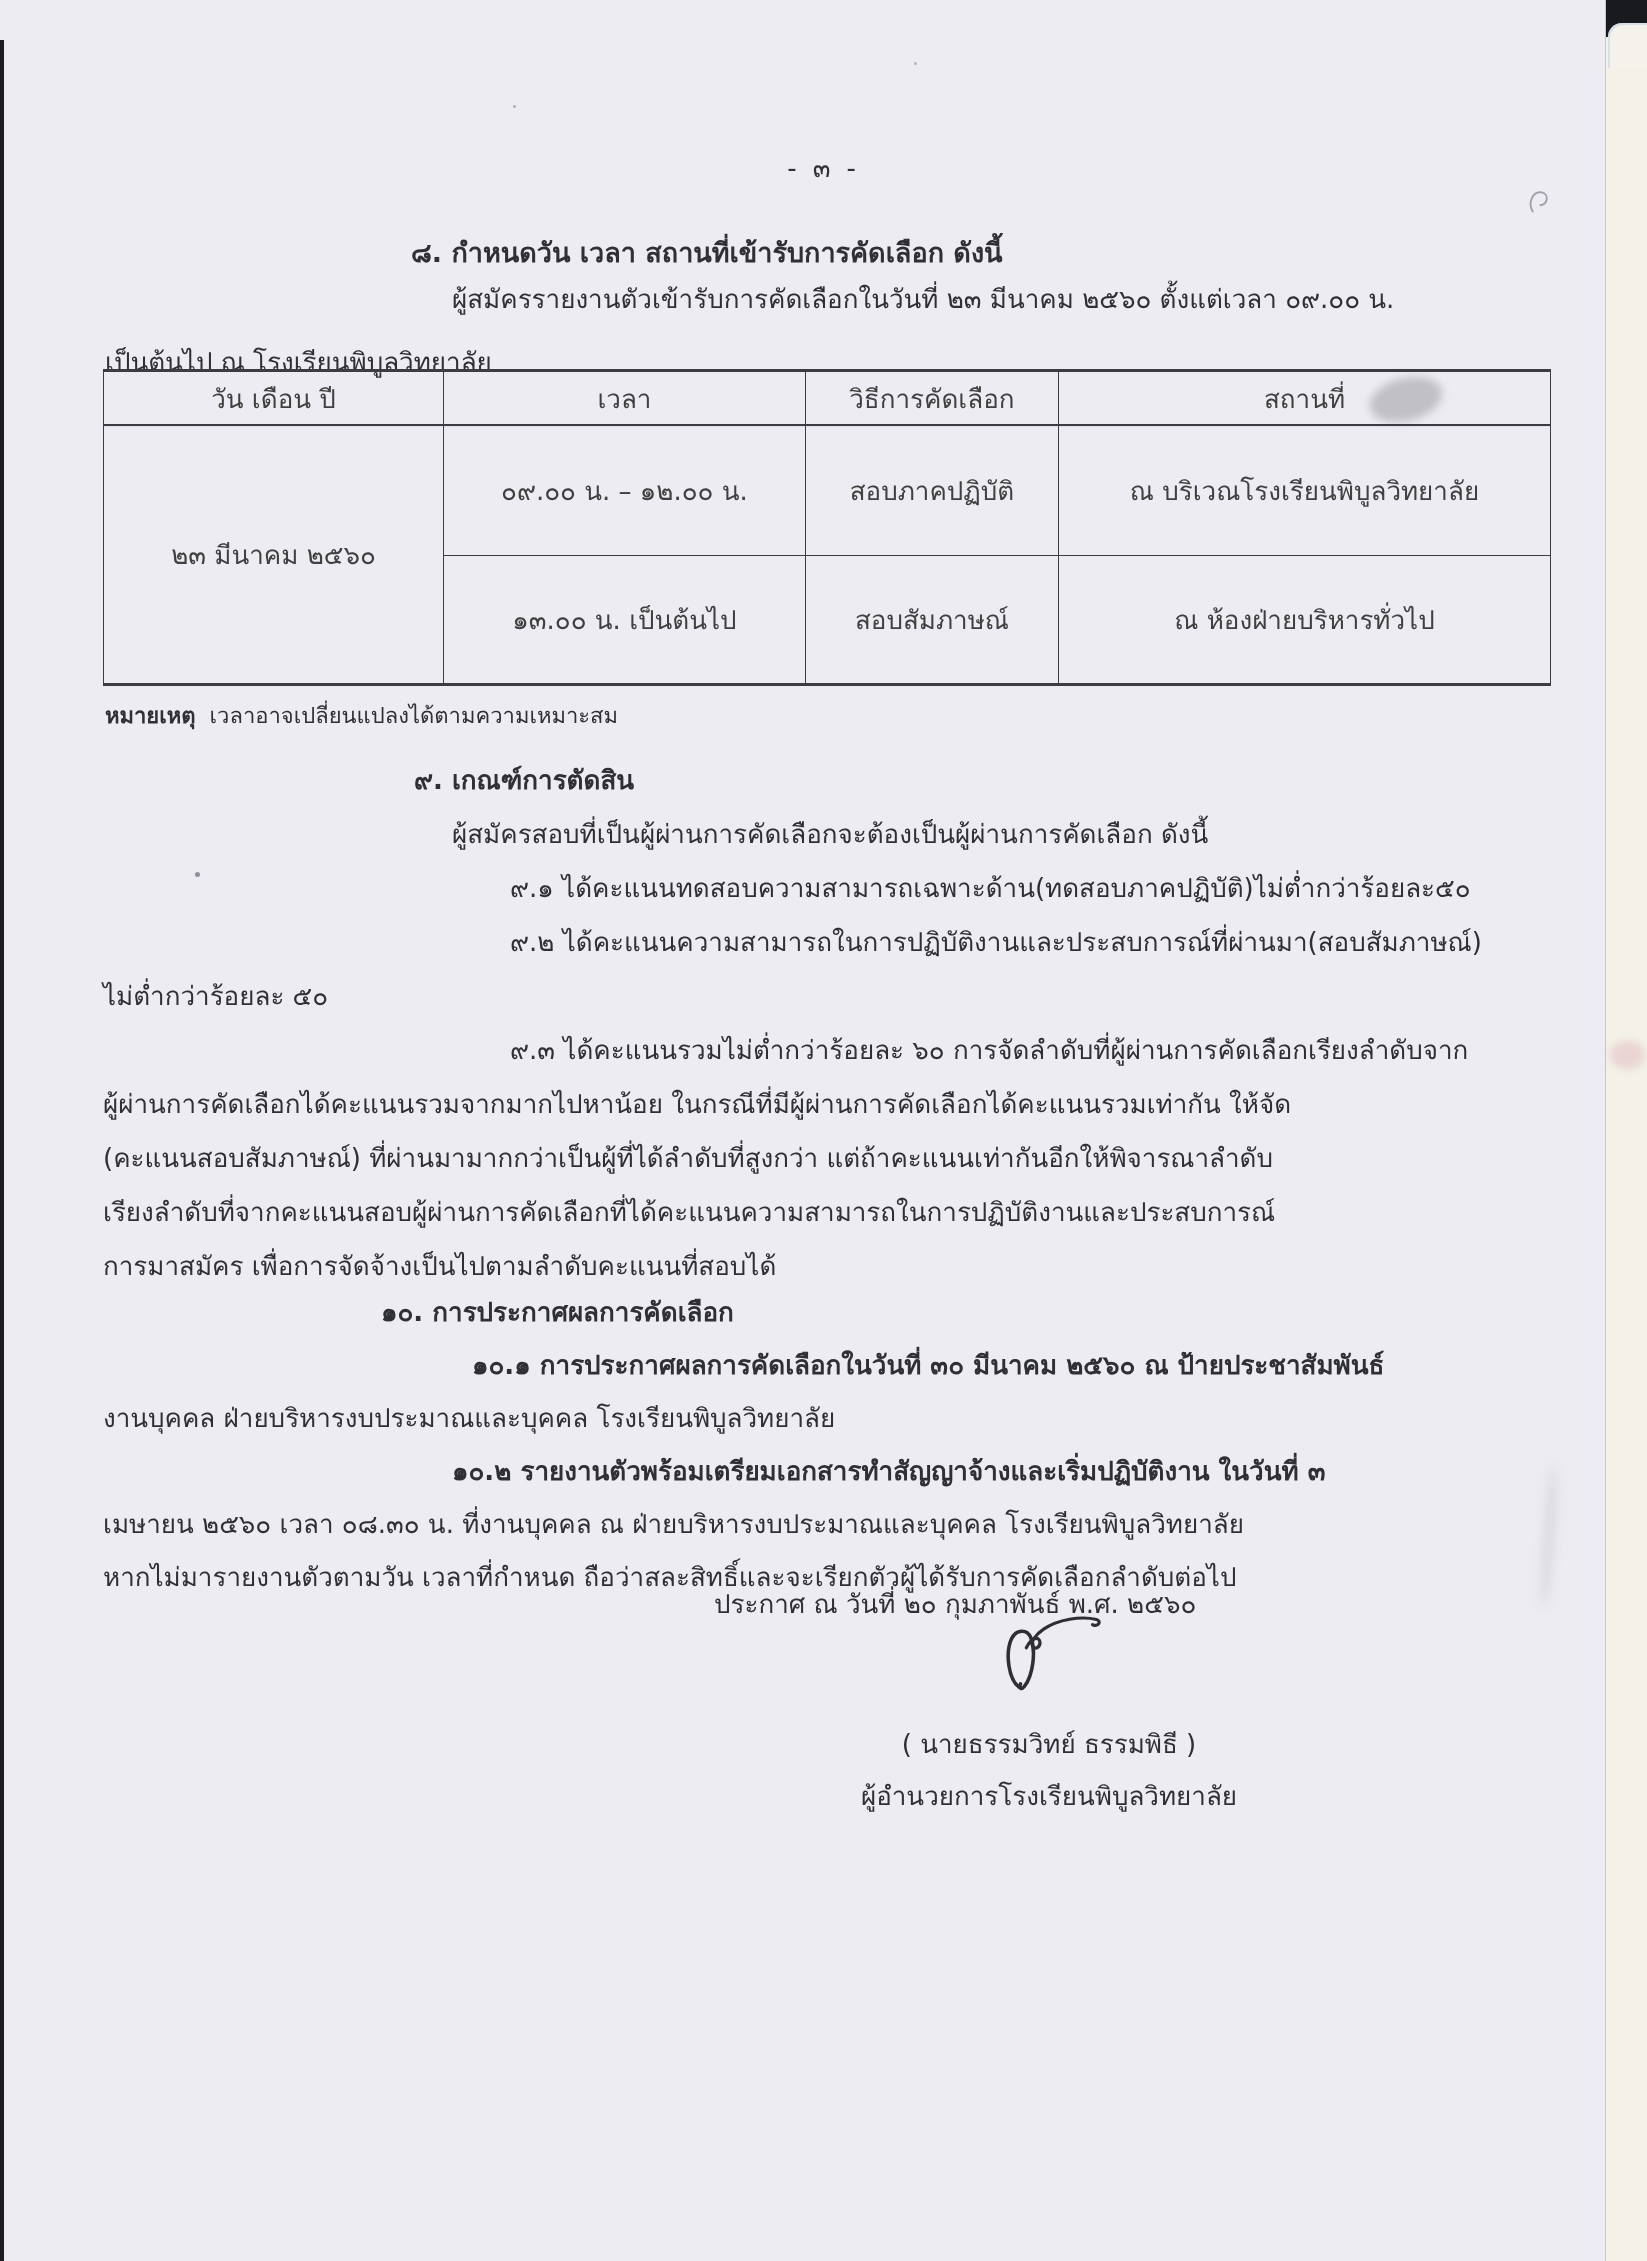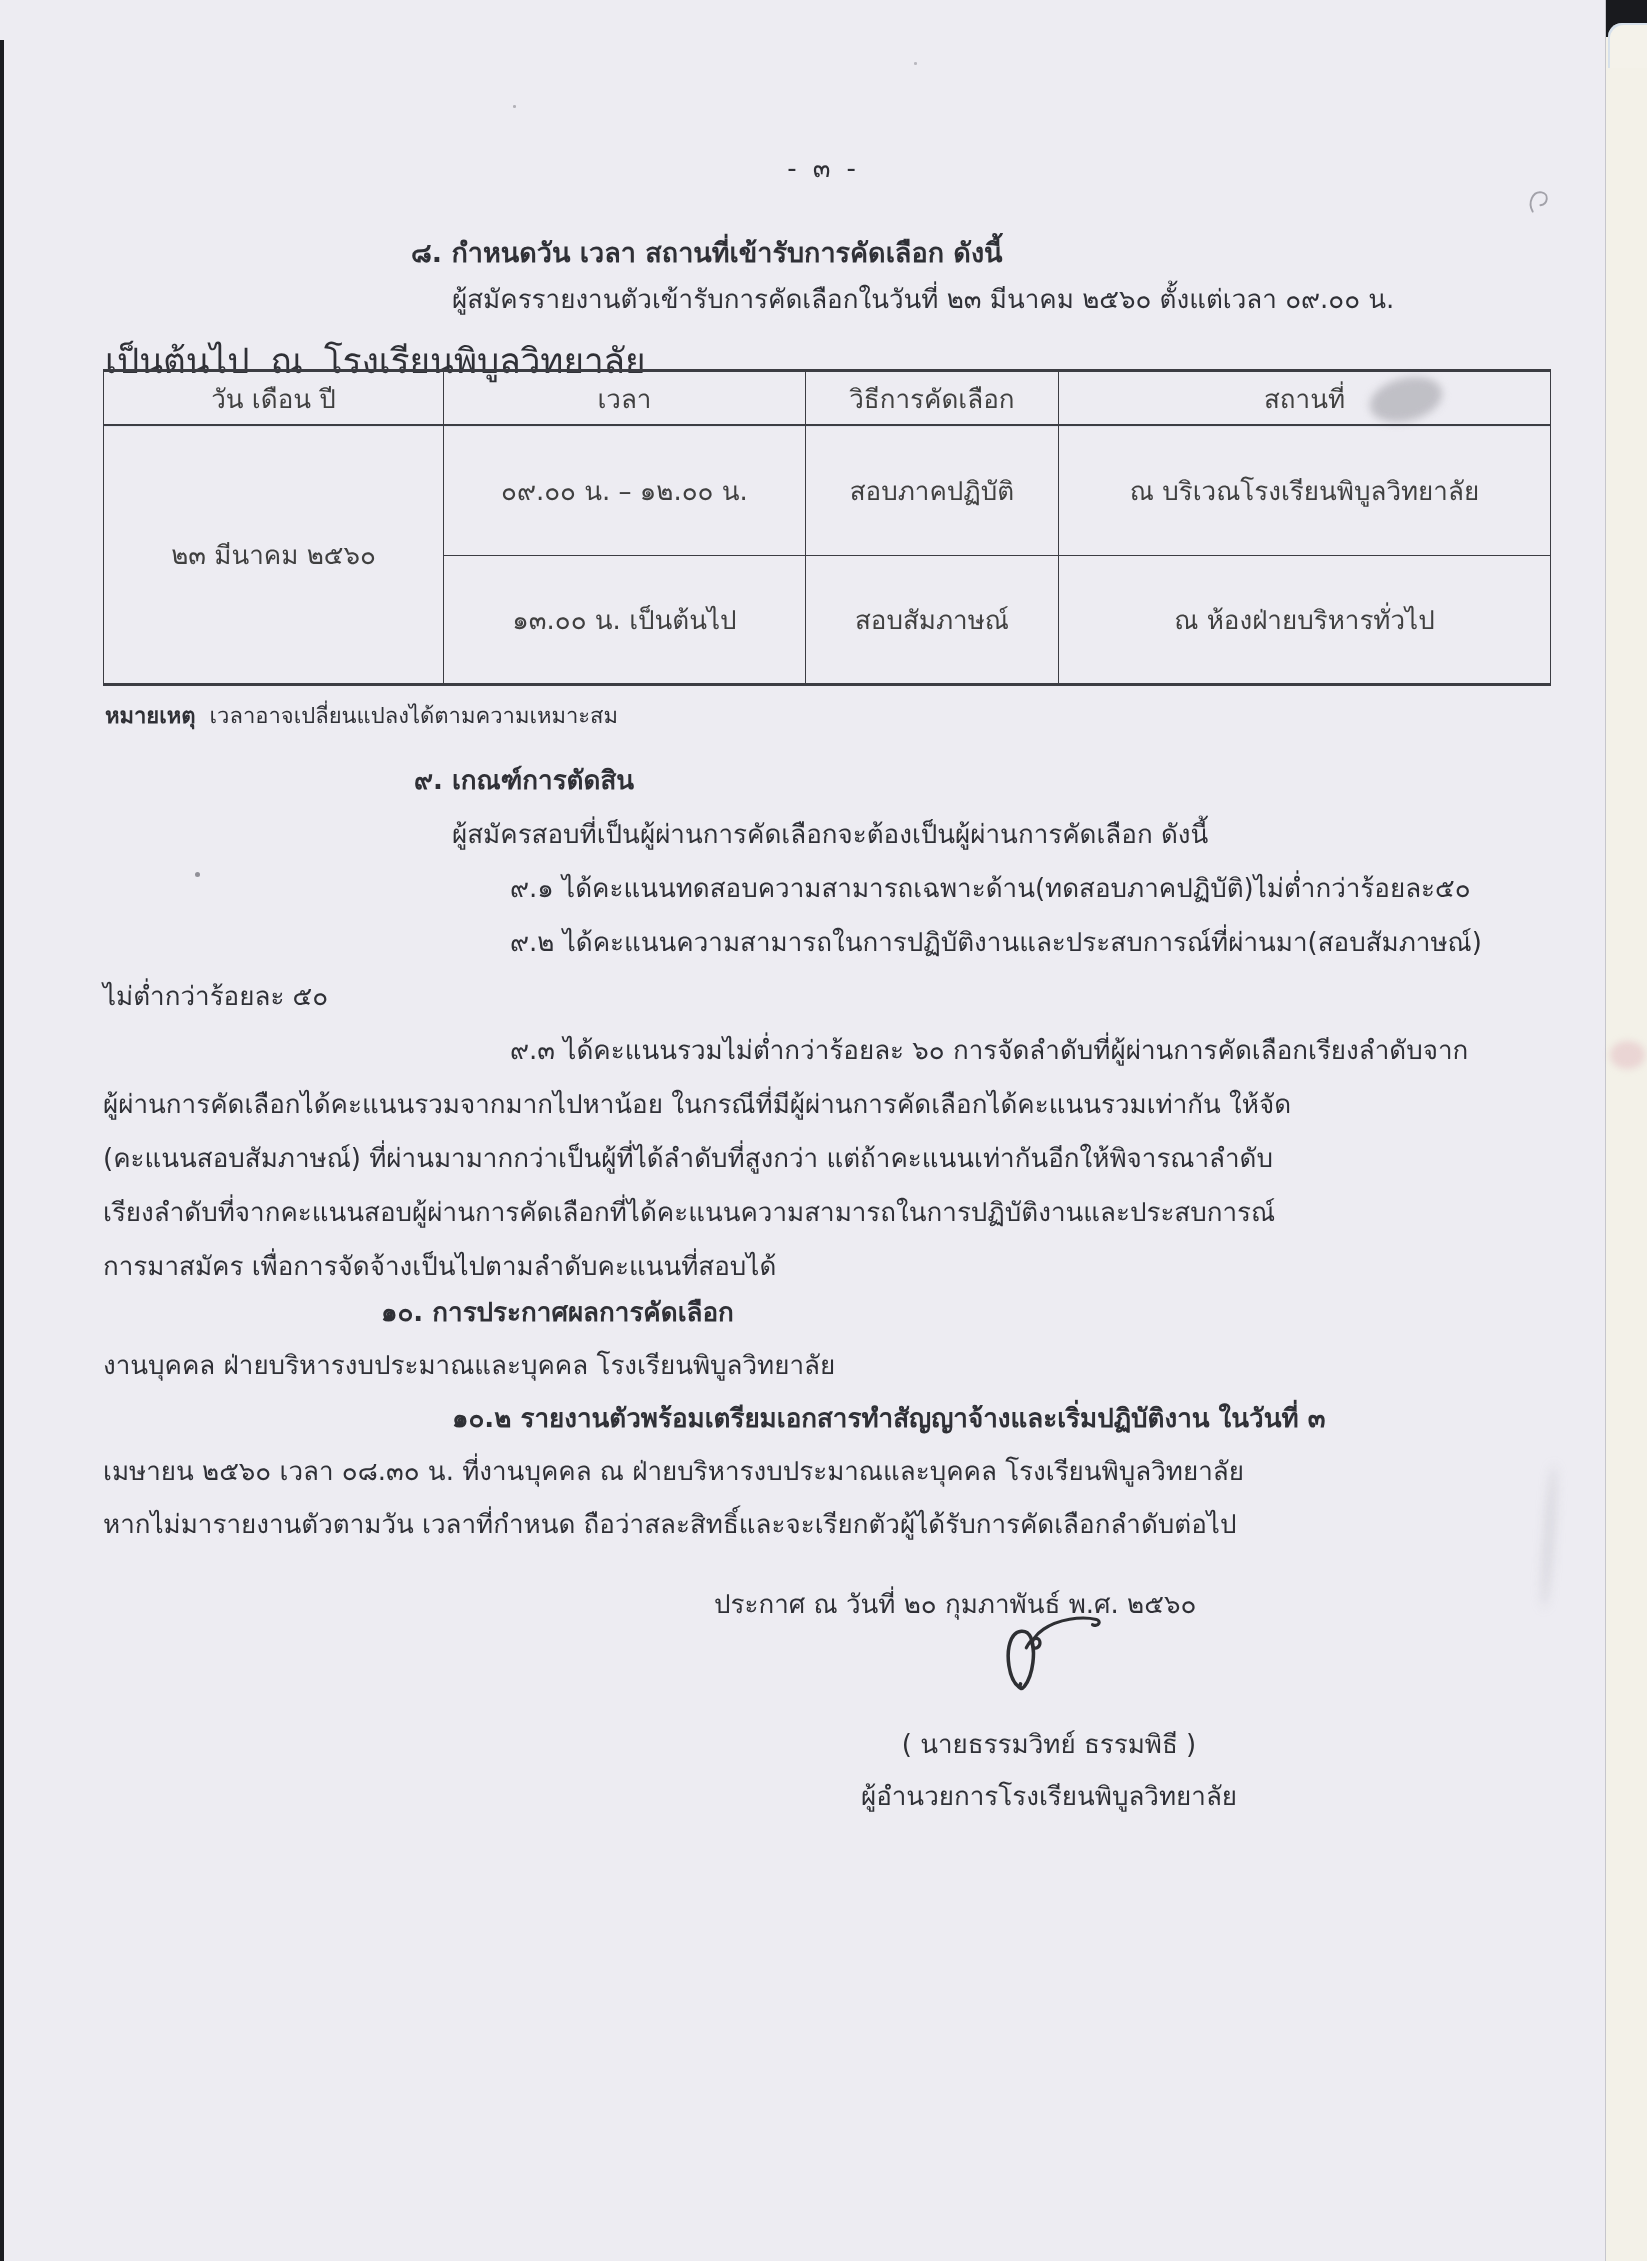--- a/index.html
+++ b/index.html
@@ -27,21 +27,21 @@
   .dot{position:absolute;left:195px;top:872px;width:5.2px;height:5.2px;border-radius:50%;
     background:rgba(70,70,78,.55);}
   .speck1{position:absolute;left:513px;top:105px;width:2.6px;height:2.6px;border-radius:50%;background:rgba(90,90,98,.4);}
   .speck2{position:absolute;left:914px;top:62px;width:2.6px;height:2.6px;border-radius:50%;background:rgba(90,90,98,.35);}
   .pencil-mark{position:absolute;left:1526px;top:186px;}
   
   .pagenum{position:absolute;left:0;top:147px;width:1647px;text-align:center;
     font-size:26px;letter-spacing:3.9px;}
   .sec8-heading{left:411px;top:231px;font-size:27px;}
   .sec8-line1{left:452px;top:278px;font-size:26px;}
-  .sec8-line2{left:105px;top:333px;font-size:35px;font-family:Liberation Mono, monospace;}
+  .sec8-line2{left:105px;top:341px;font-size:26px;}
   
   table.schedule{position:absolute;left:103px;top:369px;width:1448px;
     border-collapse:collapse;table-layout:fixed;
     font-size:26px;color:#404040;}
   table.schedule th,table.schedule td{
     border:1.9px solid #3c3d43;text-align:center;vertical-align:middle;
     font-weight:400;padding:0;}
   table.schedule{border:1.9px solid #3c3d43;border-top-width:3.9px;border-bottom-width:3.9px;}
   table.schedule th{height:52px;border-bottom-width:2.6px;
     box-shadow:0 1.3px 0 rgba(150,175,215,.45);}
@@ -134,20 +134,21 @@
     <div class="line in0">ไม่ต่ำกว่าร้อยละ ๕๐</div>
     <div class="line inC">๙.๓ ได้คะแนนรวมไม่ต่ำกว่าร้อยละ ๖๐ การจัดลำดับที่ผู้ผ่านการคัดเลือกเรียงลำดับจาก</div>
     <div class="line in0">ผู้ผ่านการคัดเลือกได้คะแนนรวมจากมากไปหาน้อย ในกรณีที่มีผู้ผ่านการคัดเลือกได้คะแนนรวมเท่ากัน ให้จัด</div>
     <div class="line in0">(คะแนนสอบสัมภาษณ์) ที่ผ่านมามากกว่าเป็นผู้ที่ได้ลำดับที่สูงกว่า แต่ถ้าคะแนนเท่ากันอีกให้พิจารณาลำดับ</div>
     <div class="line in0">เรียงลำดับที่จากคะแนนสอบผู้ผ่านการคัดเลือกที่ได้คะแนนความสามารถในการปฏิบัติงานและประสบการณ์</div>
     <div class="line in0">การมาสมัคร เพื่อการจัดจ้างเป็นไปตามลำดับคะแนนที่สอบได้</div>
   </div>
 
   <div class="abs block10">
     <div class="line inD bold">๑๐. การประกาศผลการคัดเลือก</div>
+    <div class="line inE bold">๑๐.๑ การประกาศผลการคัดเลือกในวันที่ ๓๐ มีนาคม ๒๕๖๐  ณ  ป้ายประชาสัมพันธ์</div>
     <div class="line in0">งานบุคคล  ฝ่ายบริหารงบประมาณและบุคคล  โรงเรียนพิบูลวิทยาลัย</div>
     <div class="line inF bold">๑๐.๒ รายงานตัวพร้อมเตรียมเอกสารทำสัญญาจ้างและเริ่มปฏิบัติงาน ในวันที่ ๓</div>
     <div class="line in0">เมษายน ๒๕๖๐ เวลา ๐๘.๓๐ น. ที่งานบุคคล ณ  ฝ่ายบริหารงบประมาณและบุคคล โรงเรียนพิบูลวิทยาลัย</div>
     <div class="line in0">หากไม่มารายงานตัวตามวัน  เวลาที่กำหนด  ถือว่าสละสิทธิ์และจะเรียกตัวผู้ได้รับการคัดเลือกลำดับต่อไป</div>
   </div>
 
   <div class="abs issued-line">ประกาศ  ณ  วันที่  ๒๐  กุมภาพันธ์  พ.ศ.  ๒๕๖๐</div>
 
   <svg class="abs signature" width="119" height="87" viewBox="0 0 185 135">
     <path d="M 34 116 C 16 104 11 62 21 40 C 28 25 45 24 51 38 C 59 58 55 96 41 114 C 36 120 33 117 35 110" fill="none" stroke="#2e2f33" stroke-width="5.5" stroke-linecap="round"></path>

